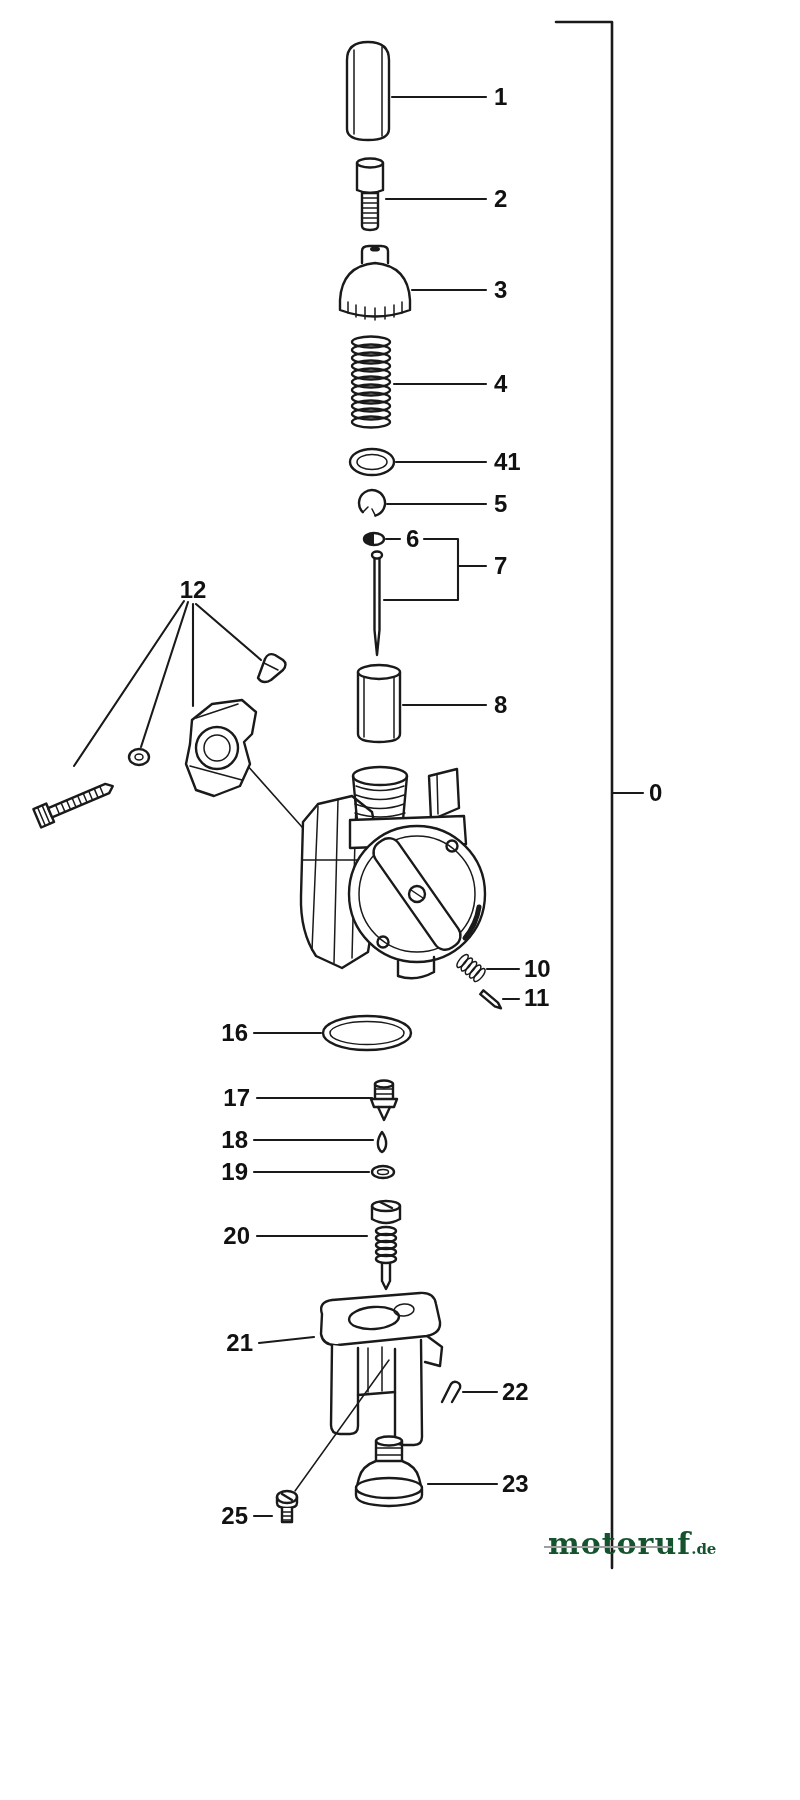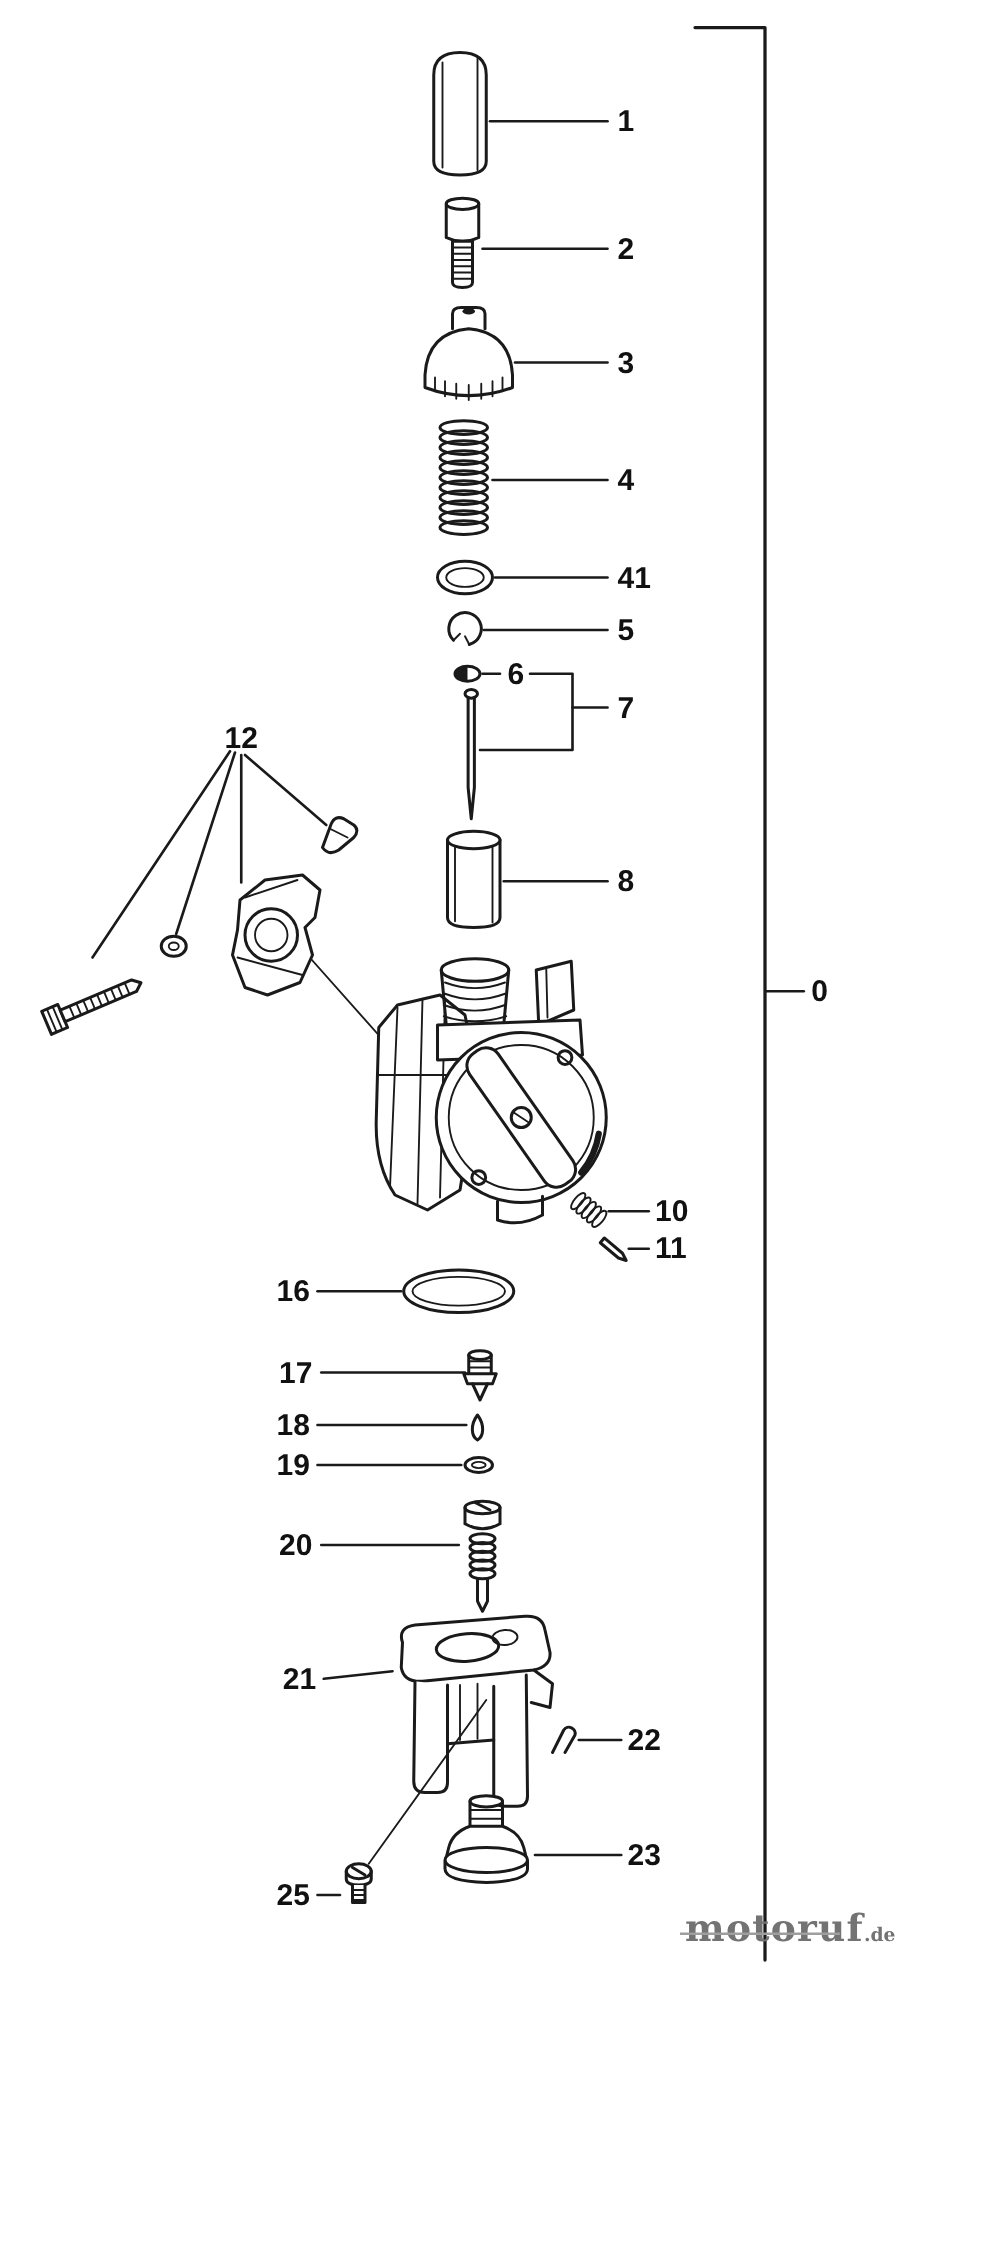--- a/index.html
+++ b/index.html
@@ -7,21 +7,21 @@
          font-family:"Liberation Sans",sans-serif;}
   #stage svg{position:absolute;left:0;top:0;}
   .ink{stroke:#1a1a1a;stroke-width:2.4;fill:none;stroke-linecap:round;stroke-linejoin:round;}
   .thin{stroke-width:1.5;}
   .leader{stroke-width:2.1;}
   .frame{stroke-width:2.6;}
   .fillwhite{fill:#ffffff;}
   .dark{fill:#1a1a1a;stroke:none;}
   .slot{stroke-width:5;}
   .callouts text{font-family:"Liberation Sans",sans-serif;font-size:24px;font-weight:700;fill:#111111;}
-  .watermark{position:absolute;left:548px;top:1526px;width:132px;color:#737373;white-space:nowrap;}
+  .watermark{position:absolute;left:548px;top:1526px;width:132px;color:#14532d;white-space:nowrap;}
   .wm-brand{font-family:"DejaVu Serif",serif;font-weight:bold;font-size:30px;letter-spacing:1px;}
   .wm-tld{font-family:"DejaVu Serif",serif;font-weight:bold;font-size:15px;}
   .wm-line{position:absolute;left:-4px;top:20px;width:128px;border-top:2.5px solid #9e9e9e;}
 </style>
 </head>
 <body>
 
 <div id="stage">
 <svg width="800" height="1800" viewBox="0 0 800 1800" xmlns="http://www.w3.org/2000/svg">
 

